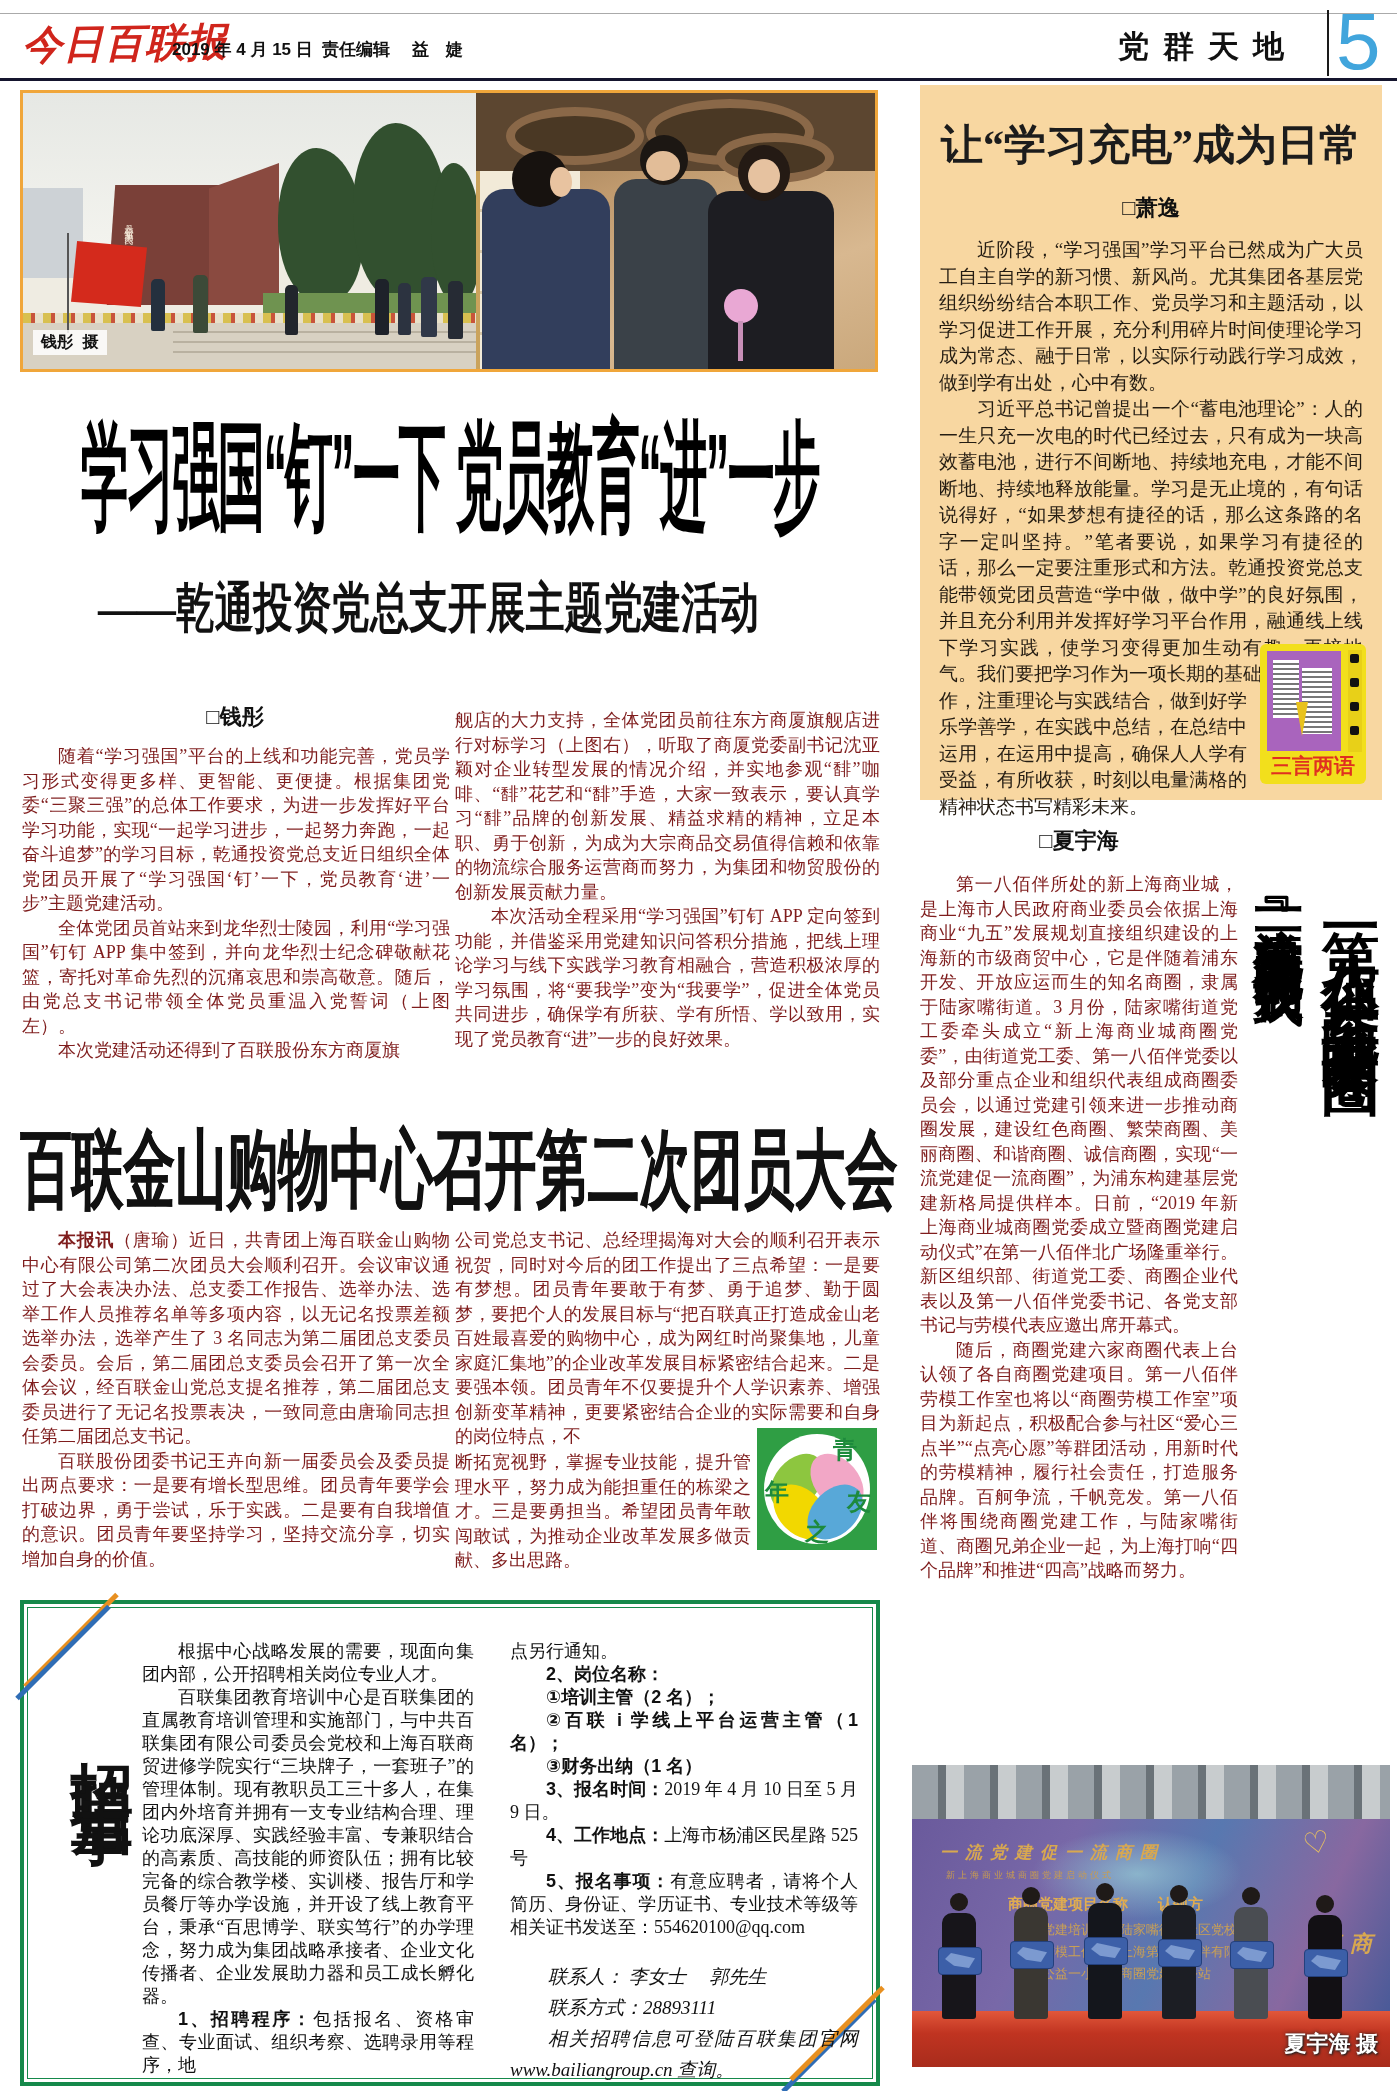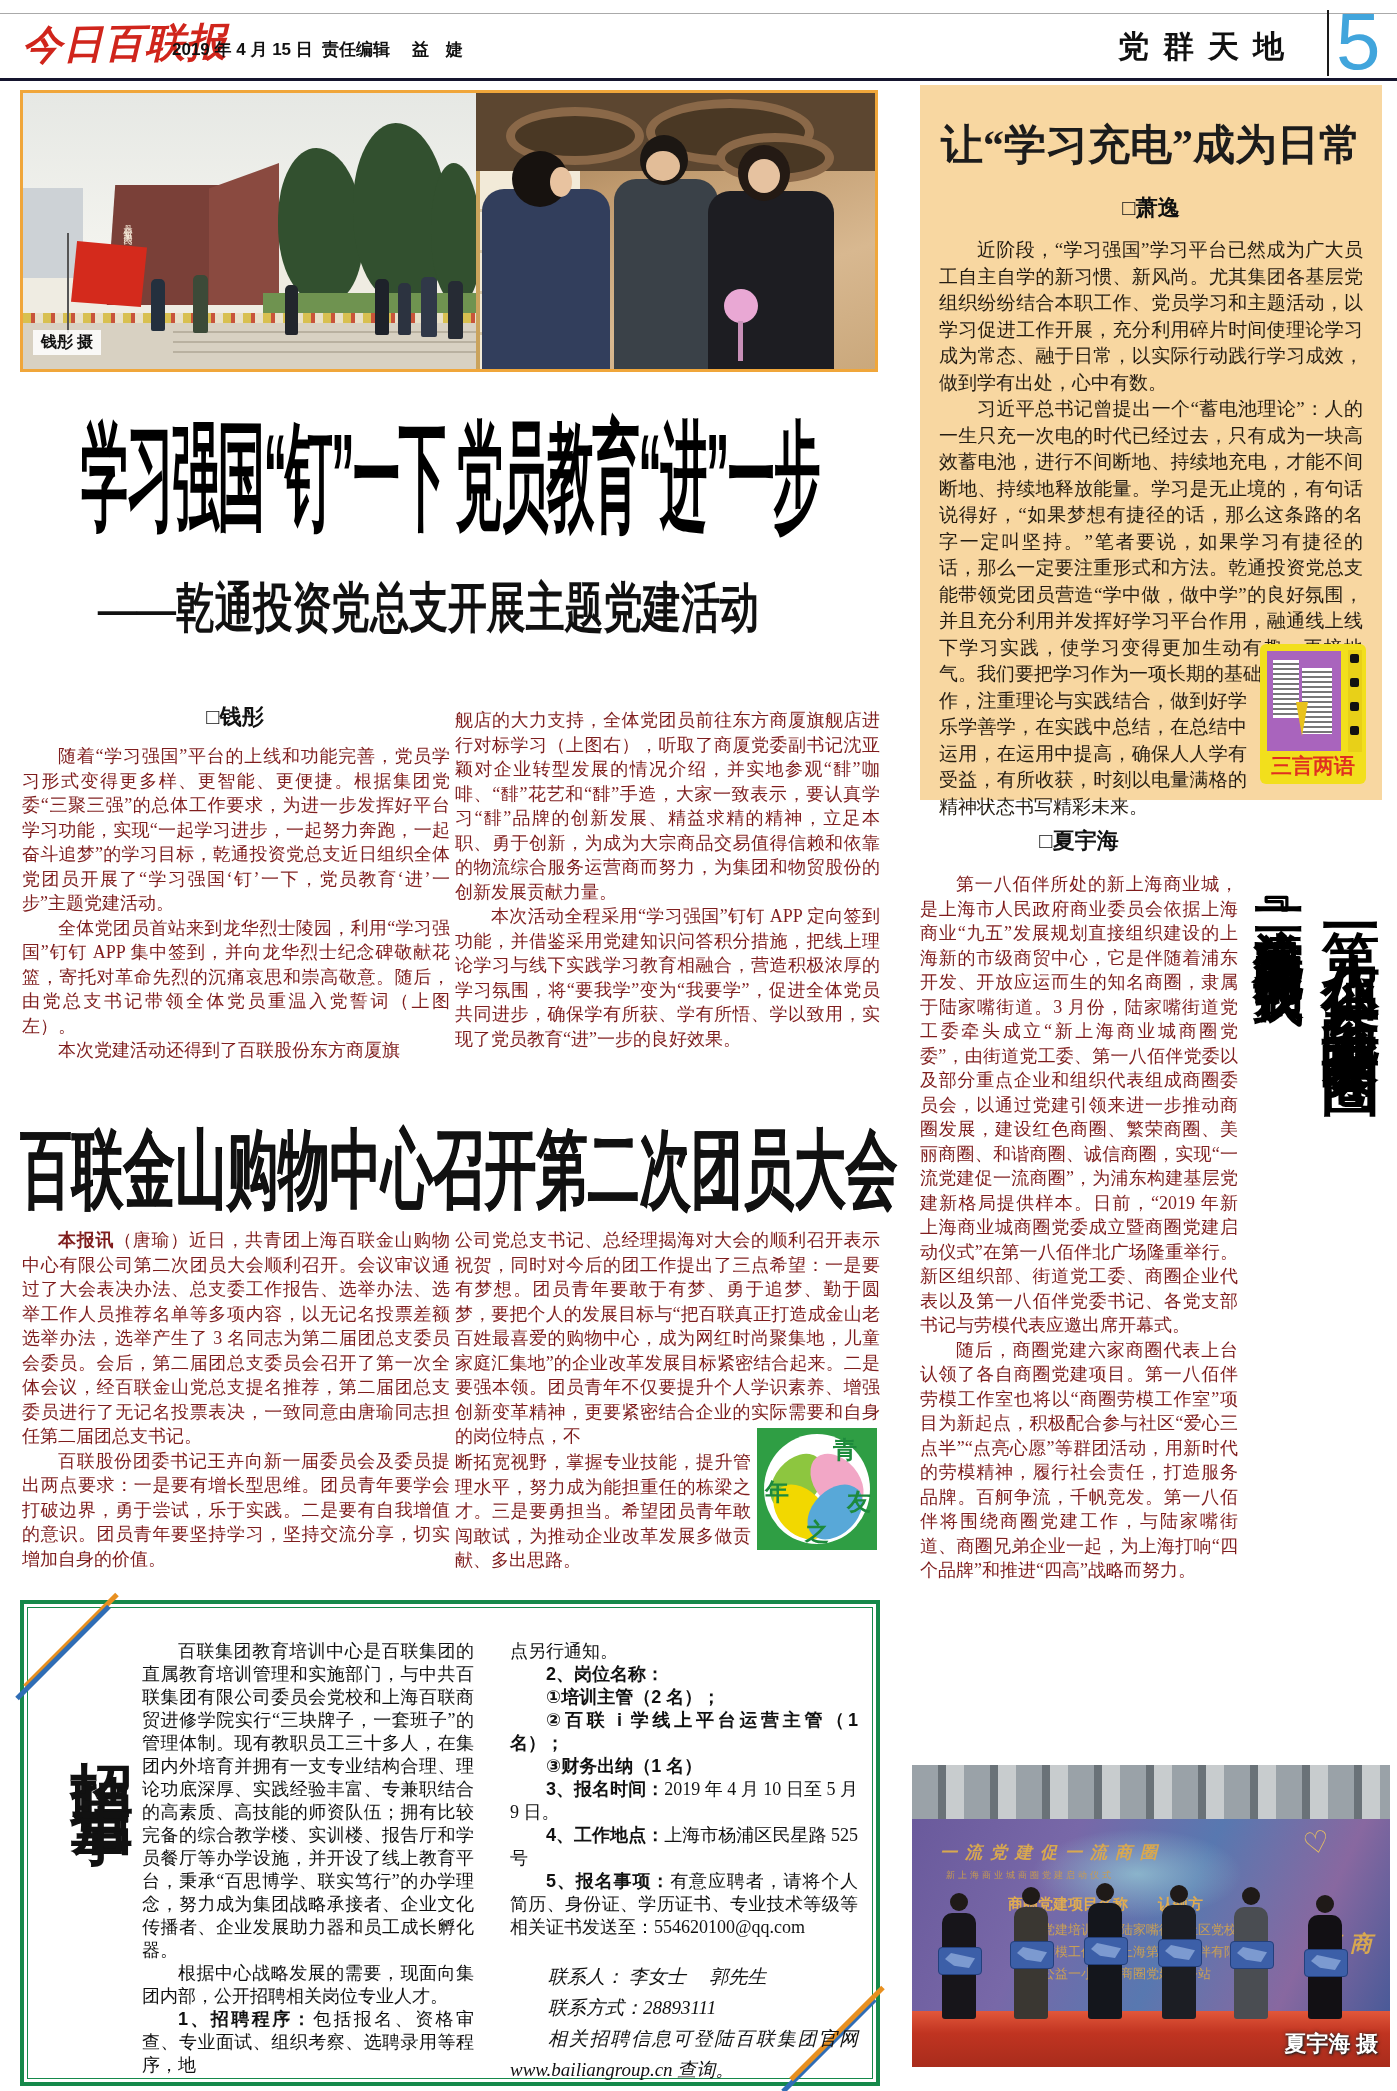--- a/index.html
+++ b/index.html
@@ -17,21 +17,21 @@
             font-family:"Liberation Sans","DejaVu Sans",sans-serif;}
   .hdr-ed-name{left:412px;top:38px;font-size:17px;font-weight:700;letter-spacing:6px;
             font-family:"Liberation Sans","DejaVu Sans",sans-serif;}
   .hdr-section{left:1118px;top:26px;font-size:31px;font-weight:700;letter-spacing:14px;}
   .hdr-vline{left:1327px;top:10px;width:2px;height:66px;background:#1a1a1a;}
   .hdr-page5{left:1336px;top:-4px;font-size:80px;color:#41a5dc;
              font-family:"Liberation Sans","DejaVu Sans",sans-serif;}
   .hdr-rule{left:0;top:78px;width:1397px;height:3px;background:#15152e;}
   
   .photos-row{left:20px;top:90px;width:852px;height:276px;border:3px solid #f0a63a;
-              background:#eab308;display:flex;}
+              background:#eab308;display:flex;font-family:Liberation Mono, monospace;}
   .photo{position:relative;overflow:hidden;height:276px;}
   .photoA{width:453px;background:linear-gradient(#e6e8e4 0%,#f3f3ee 55%,#efece2 60%);}
   .photoB{flex:1;background:linear-gradient(160deg,#8a6a48 0%,#c09a6e 35%,#d8b890 70%,#caa87c 100%);}
   .pa-bldg{left:0;top:95px;width:60px;height:90px;background:#cdd2d6;}
   .pa-mon1{left:88px;top:92px;width:105px;height:120px;background:#7a4038;transform:skewX(-4deg);}
   .pa-mon2{left:186px;top:70px;width:70px;height:142px;background:#8a4a40;
            clip-path:polygon(0 18%,100% 0,100% 100%,0 100%);}
   .pa-montext{left:96px;top:124px;width:14px;font-size:9px;color:#f5e9d8;line-height:11px;
               writing-mode:vertical-rl;letter-spacing:2px;}
   .pa-tree{background:#32502f;border-radius:45% 55% 40% 50%;}
@@ -250,22 +250,22 @@
   </div>
 
   <div class="abs recruit">
     <div class="recruit-inner"></div>
     <div class="rec-stripe" style="left:-18px;top:34px;background:#e89020;transform:rotate(-45deg);"></div>
     <div class="rec-stripe" style="left:-26px;top:46px;background:#2f6db5;transform:rotate(-45deg);"></div>
     <div class="rec-stripe" style="right:-18px;bottom:34px;background:#2f6db5;transform:rotate(-45deg);"></div>
     <div class="rec-stripe" style="right:-26px;bottom:46px;background:#e89020;transform:rotate(-45deg);"></div>
     <div class="abs rec-title">招聘启事</div>
     <div class="abs recbody rc1">
+      <p>根据中心战略发展的需要，现面向集团内部，公开招聘相关岗位专业人才。</p>
       <p>百联集团教育培训中心是百联集团的直属教育培训管理和实施部门，与中共百联集团有限公司委员会党校和上海百联商贸进修学院实行“三块牌子，一套班子”的管理体制。现有教职员工三十多人，在集团内外培育并拥有一支专业结构合理、理论功底深厚、实践经验丰富、专兼职结合的高素质、高技能的师资队伍；拥有比较完备的综合教学楼、实训楼、报告厅和学员餐厅等办学设施，并开设了线上教育平台，秉承“百思博学、联实笃行”的办学理念，努力成为集团战略承接者、企业文化传播者、企业发展助力器和员工成长孵化器。</p>
-      <p>根据中心战略发展的需要，现面向集团内部，公开招聘相关岗位专业人才。</p>
       <p><span class="rec-label">1、招聘程序：</span><span>包括报名、资格审查、专业面试、组织考察、选聘录用等程序，地</span></p>
     </div>
     <div class="abs recbody rc2">
       <p class="noindent">点另行通知。</p>
       <p><span class="rec-label">2、岗位名称：</span><span></span></p>
       <p><span class="rec-label">①培训主管（2 名）；</span><span></span></p>
       <p><span class="rec-label">②百联 i 学线上平台运营主管（1 名）；</span><span></span></p>
       <p><span class="rec-label">③财务出纳（1 名）</span><span></span></p>
       <p><span class="rec-label">3、报名时间：</span><span>2019 年 4 月 10 日至 5 月 9 日。</span></p>
       <p><span class="rec-label">4、工作地点：</span><span>上海市杨浦区民星路 525 号</span></p>

